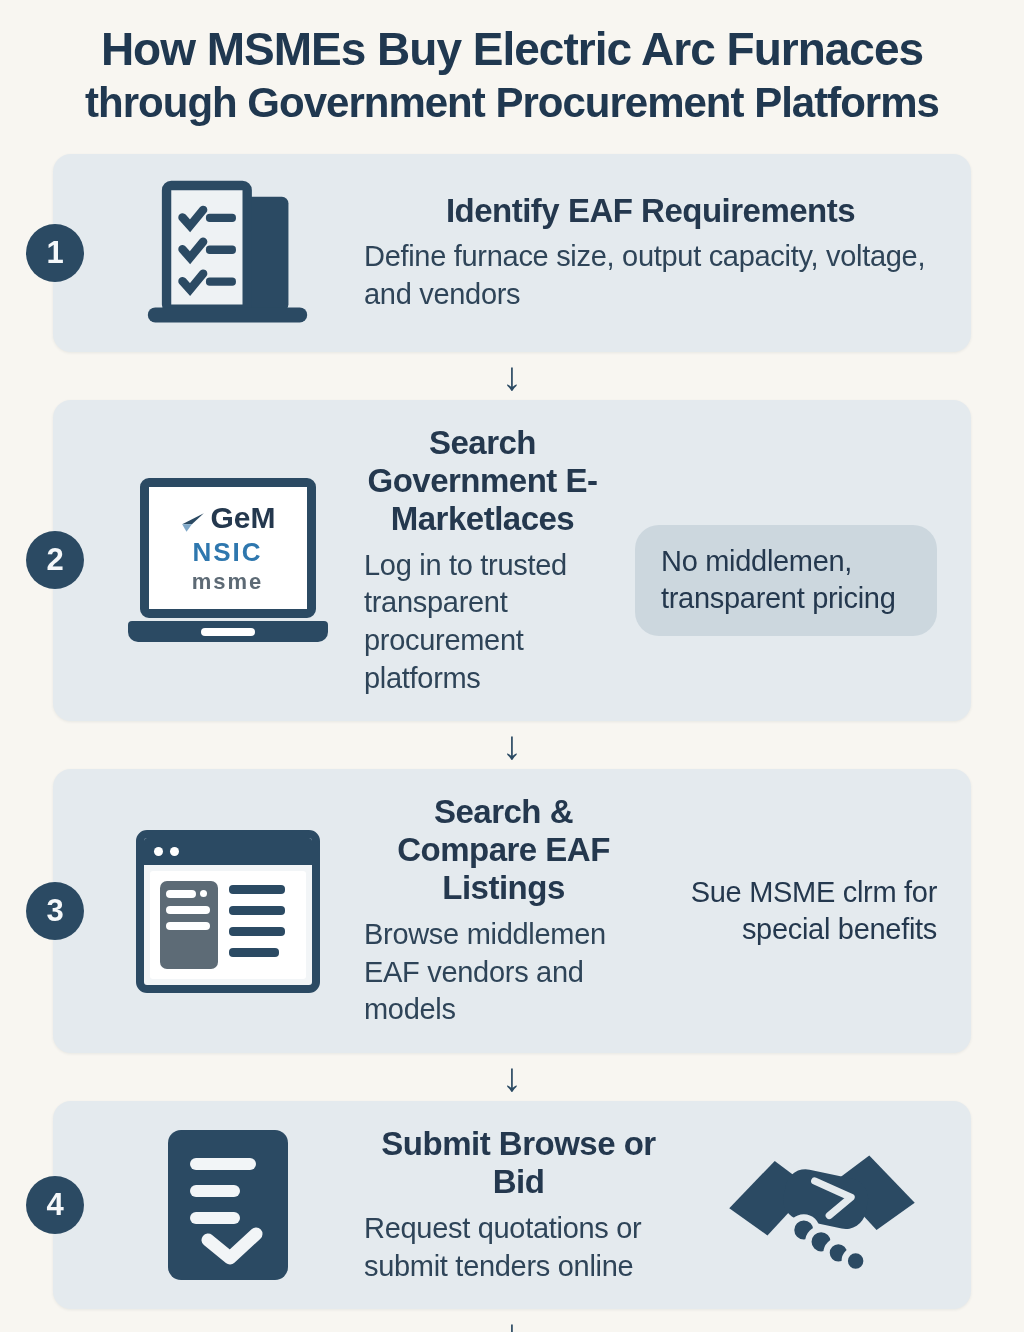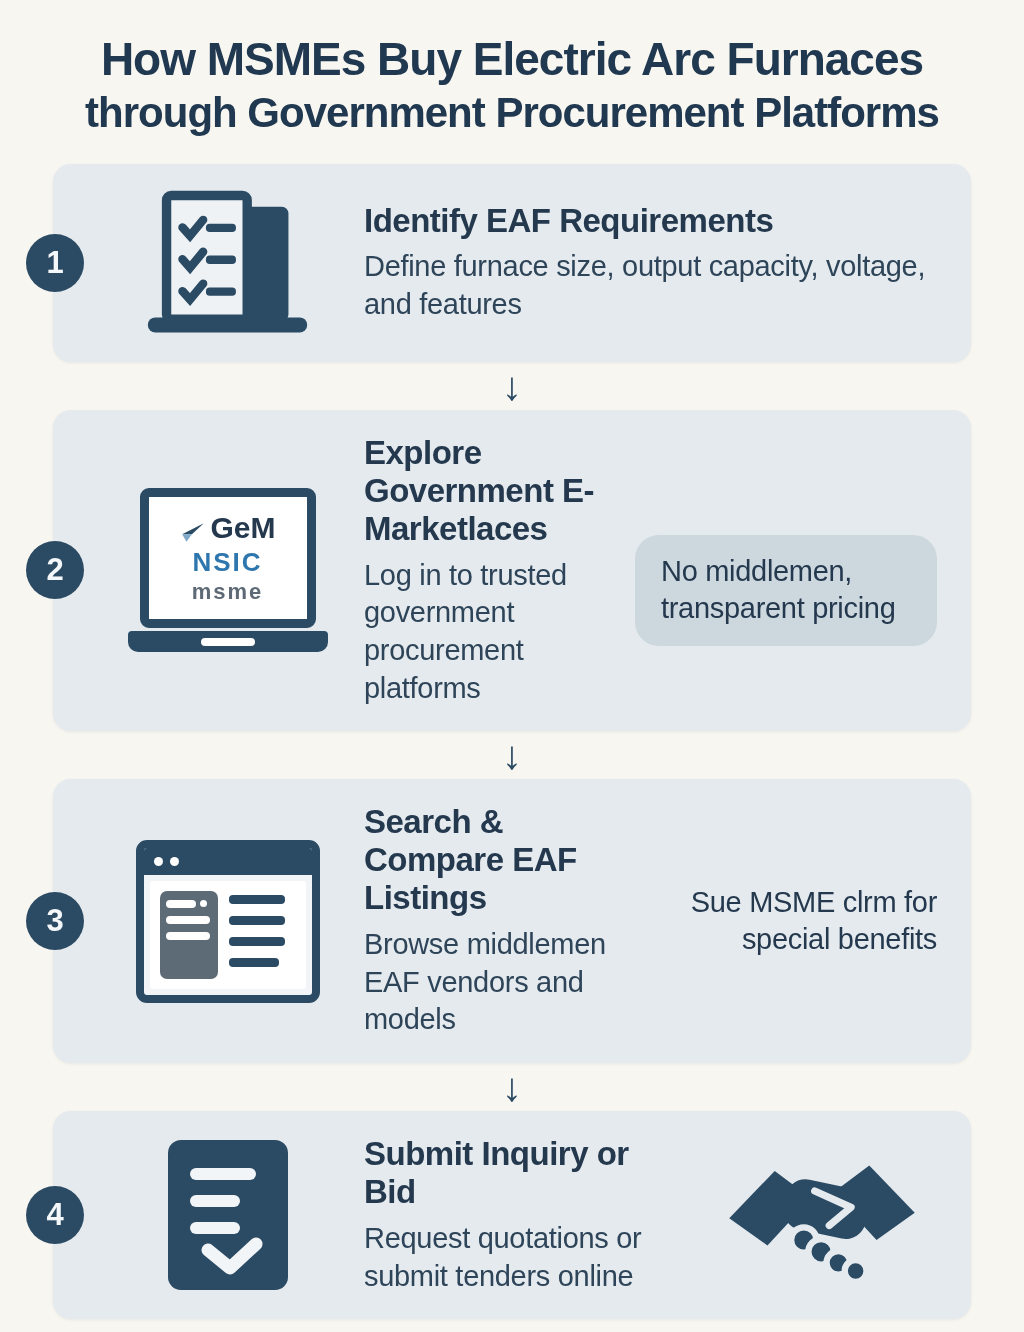--- a/index.html
+++ b/index.html
@@ -7,21 +7,21 @@
     padding: 0;
     width: 1024px;
     height: 1332px;
     background: #f8f6f1;
     overflow: hidden;
     font-family: "Liberation Sans", sans-serif;
   }
   .page { width: 1024px; height: 1332px; position: relative; }
 
   
-  .header { padding-top: 32px; text-align: center; color: #203850; }
+  .header { padding-top: 22px; text-align: center; color: #203850; }
   .header .line1 {
     font-size: 46px; font-weight: bold; letter-spacing: -1px; line-height: 1.2;
   }
   .header .line2 {
     font-size: 42px; font-weight: bold; letter-spacing: -1px; line-height: 1.25;
   }
 
   
   .steps { margin-top: 24px; }
   .card {
@@ -46,21 +46,21 @@
     border-radius: 50%;
     color: #f5f8fa;
     font-size: 31px; font-weight: bold;
     display: flex; align-items: center; justify-content: center;
   }
   .icon-col { width: 205px; display: flex; justify-content: center; flex: none; }
   .text-col { flex: 1; }
   .right-col { flex: none; display: flex; justify-content: center; }
   .step-title {
     font-size: 33px; font-weight: bold; color: #24384e;
-    letter-spacing: -0.5px; margin-bottom: 9px; line-height: 1.15;
+    letter-spacing: -0.5px; margin-bottom: 9px; line-height: 1.15; text-align: center;
   }
   .step-desc {
     font-size: 29px; color: #2e4458; line-height: 1.3; letter-spacing: -0.3px;
   }
   .arrow-row {
     text-align: center;
     font-size: 40px; font-weight: bold; color: #2b4a63;
     line-height: 1; margin: 4px 0;
   }
 
@@ -152,21 +152,21 @@
           <g fill="#2b4a63">
             <rect x="72" y="38" width="32" height="9" rx="4"></rect>
             <rect x="72" y="72" width="32" height="9" rx="4"></rect>
             <rect x="72" y="106" width="32" height="9" rx="4"></rect>
           </g>
           <rect x="10" y="138" width="170" height="16" rx="8" fill="#2b4a63"></rect>
         </svg>
       </div>
       <div class="text-col">
         <div class="step-title">Identify EAF Requirements</div>
-        <div class="step-desc w570">Define furnace size, output capacity, voltage, and features</div>
+        <div class="step-desc w570">Define furnace size, output capacity, voltage, and vendors</div>
       </div>
     </div>
 
     <div class="arrow-row">↓</div>
 
     <div class="card" style="min-height:214px">
       <div class="badge">2</div>
       <div class="icon-col">
         <div class="laptop">
           <div class="laptop-screen">
@@ -179,22 +179,22 @@
             </div>
             <div class="nsic-text">NSIC</div>
             <div class="msme-text">msme</div>
           </div>
           <div class="laptop-base">
             <div class="laptop-slot"></div>
           </div>
         </div>
       </div>
       <div class="text-col">
-        <div class="step-title">Explore Government E-Marketlaces</div>
-        <div class="step-desc w310">Log in to trusted government procurement platforms</div>
+        <div class="step-title">Search Government E-Marketlaces</div>
+        <div class="step-desc w310">Log in to trusted transparent procurement platforms</div>
       </div>
       <div class="right-col">
         <div class="callout">No middlemen, transparent pricing</div>
       </div>
     </div>
 
     <div class="arrow-row">↓</div>
 
     <div class="card" style="min-height:184px">
       <div class="badge">3</div>
@@ -240,21 +240,21 @@
           <rect x="0" y="0" width="120" height="150" rx="13" fill="#2b4a63"></rect>
           <g fill="#f2f5f7">
             <rect x="22" y="28" width="66" height="12" rx="6"></rect>
             <rect x="22" y="55" width="50" height="12" rx="6"></rect>
             <rect x="22" y="82" width="50" height="12" rx="6"></rect>
           </g>
           <polyline points="40,110 62,128 88,104" stroke="#f2f5f7" stroke-width="13" fill="none" stroke-linecap="round" stroke-linejoin="round"></polyline>
         </svg>
       </div>
       <div class="text-col">
-        <div class="step-title">Submit Inquiry or Bid</div>
+        <div class="step-title">Submit Browse or Bid</div>
         <div class="step-desc w340">Request quotations or submit tenders online</div>
       </div>
       <div class="right-col" style="width:230px">
         <svg width="200" height="155" viewBox="0 0 220 170">
           <polygon points="8,88 58,36 98,66 50,118" fill="#2b4a63"></polygon>
           <polygon points="212,82 162,30 122,60 170,112" fill="#2b4a63"></polygon>
           <rect x="68" y="50" width="92" height="56" rx="22" fill="#2b4a63" transform="rotate(12 114 78)"></rect>
           <path d="M102,58 L142,76 L118,96" stroke="#e4eaee" stroke-width="8" fill="none" stroke-linecap="round" stroke-linejoin="round"></path>
           <g fill="#2b4a63" stroke="#e4eaee" stroke-width="7">
             <circle cx="90" cy="112" r="14"></circle>

